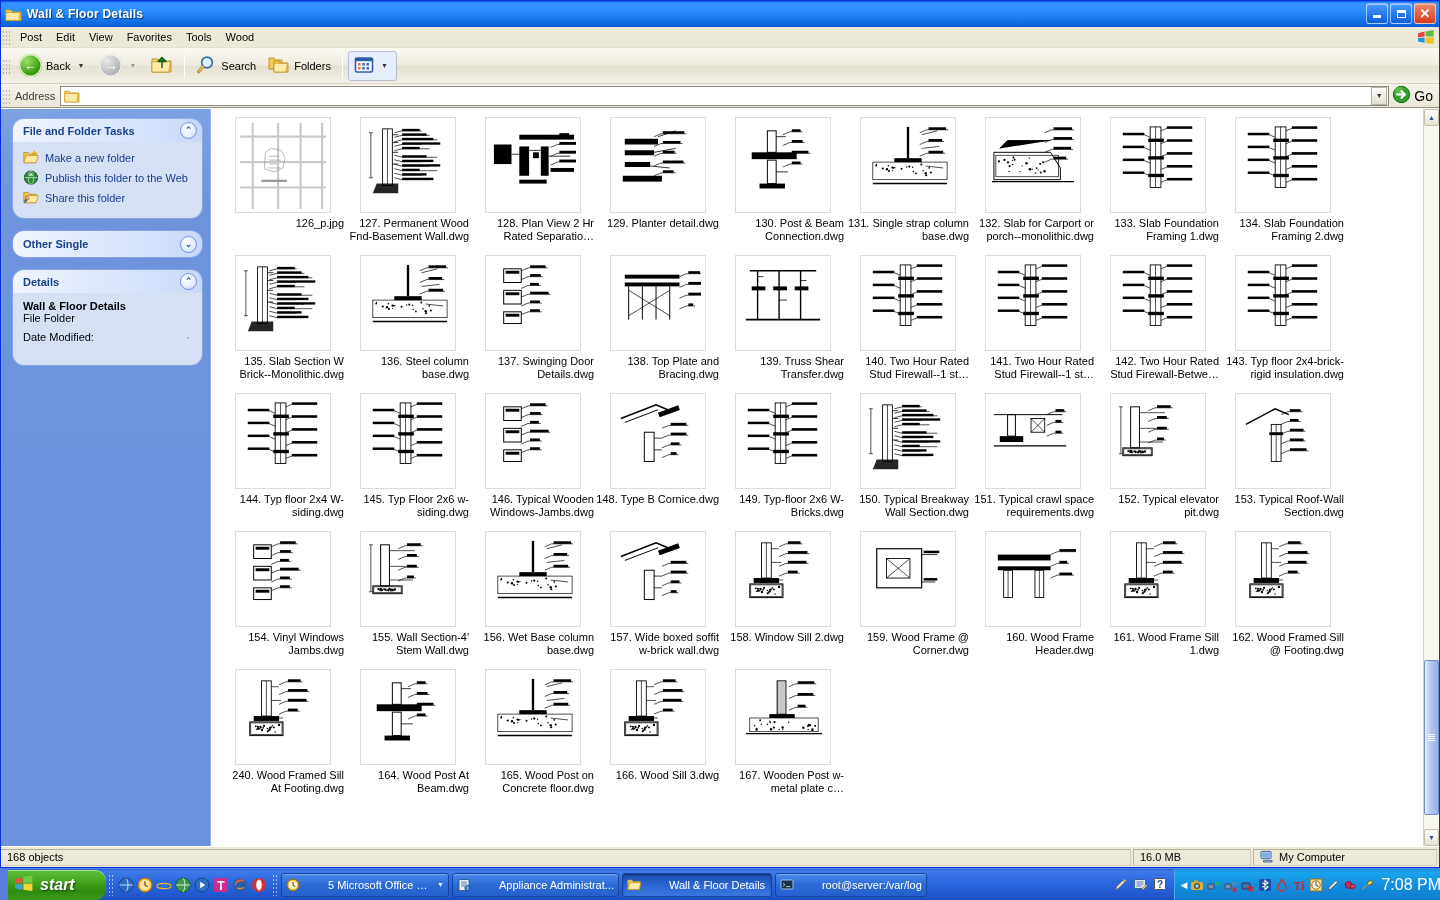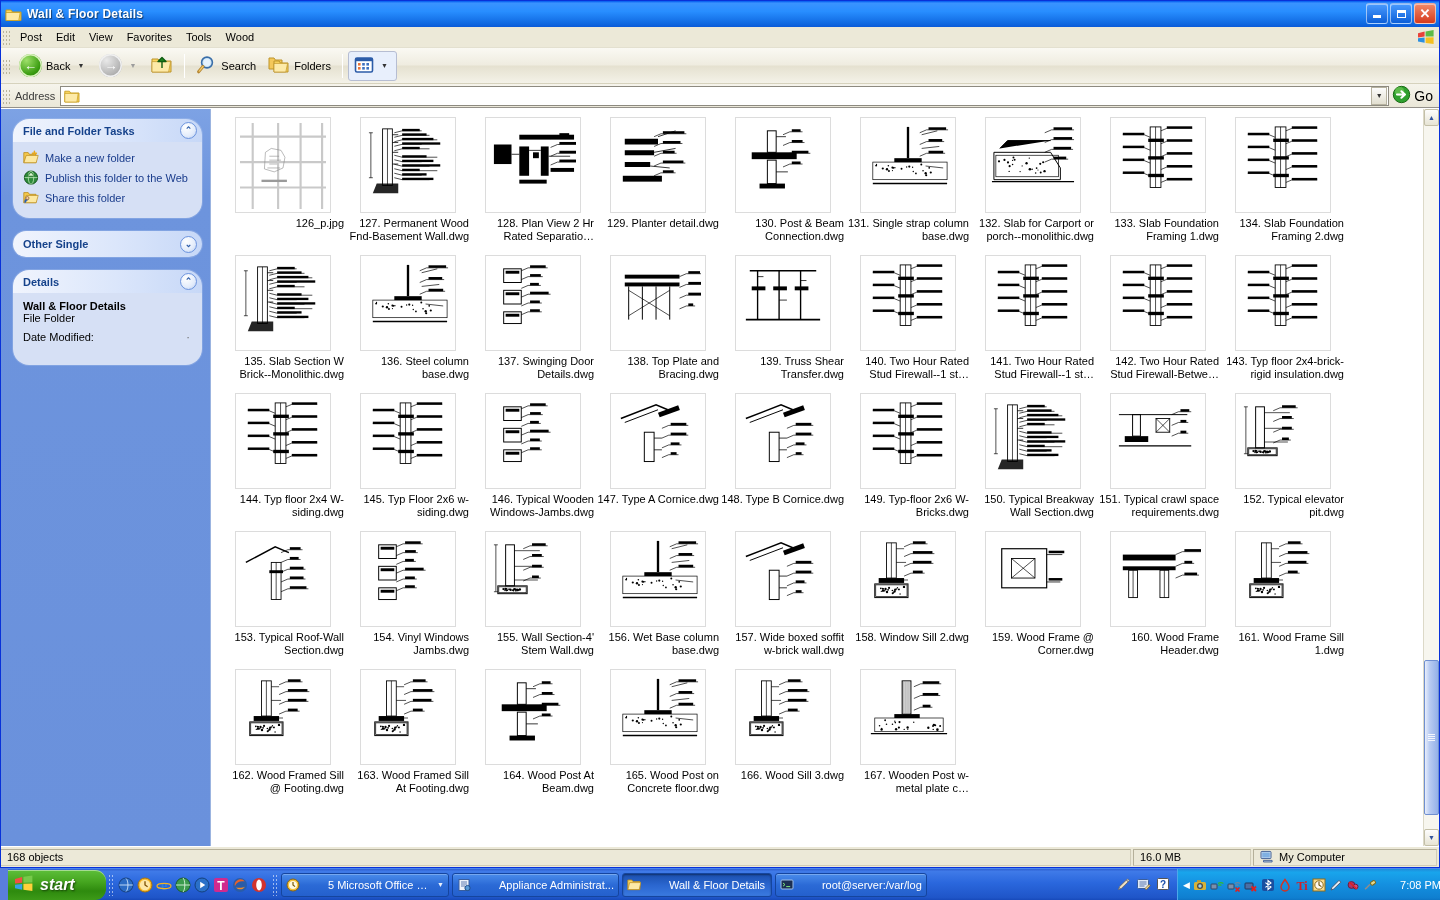--- a/index.html
+++ b/index.html
@@ -142,21 +142,21 @@
   
   #body { flex: 1 1 auto; display: flex; min-height: 0; border-top:1px solid #fff; }
 
   
   #sidebar {
     width: 209px; flex: 0 0 209px;
     background: linear-gradient(to bottom, #7da2e4 0%, #6d94dd 12%, #6a91dc 100%);
     padding: 10px 8px 0 12px;
     overflow: hidden;
   }
-  .panel { margin-bottom: 13px; border-radius: 16px; overflow: hidden;
+  .panel { margin-bottom: 13px; border-radius: 11px; overflow: hidden;
            box-shadow: 0 0 0 1px rgba(255,255,255,.15); }
   .panel-head {
     height: 23px; display:flex; align-items:center;
     background: linear-gradient(to right, #f0f4fd 0%, #dbe6fb 55%, #c7d8f7 100%);
     padding: 0 5px 0 10px; position: relative;
   }
   .panel-title { font-size: 11px; font-weight: bold; color: #15428b; flex:1; }
   .chev {
     width: 17px; height: 17px; border-radius: 50%;
     background: radial-gradient(circle at 35% 30%, #ffffff, #e3ecfb 60%, #b7cbef);
@@ -293,21 +293,21 @@
   }
   .task-btn .tt { white-space:nowrap; overflow:hidden; text-overflow:ellipsis; flex:1;padding-left:24px; }
   .task-btn .tdrop { font-size:7px; opacity:.9; }
   #tray {
     height:32px; display:flex; align-items:center; gap:3px;
     padding:0 7px 0 5px;
     background: linear-gradient(to bottom,#1f8cd8 0%,#19a5ec 10%, #1490e0 48%, #0f7fd0 90%, #0c6fbf 100%);
     border-left:1px solid #4ba8ea;
   }
   .tray-ico { width:14px; height:14px; }
-  #clock { color:#fff; font-size:11px; margin-left:20px; white-space:nowrap; }
+  #clock { color:#fff; font-size:16px; margin-left:4px; white-space:nowrap; }
   .tray-chev { color:#fff; font-size:9px; }
   #notifyzone { display:flex; align-items:center; gap:5px; padding-right:6px; }
   .notify-ico { width:15px; height:15px; }
 </style>
 </head>
 <body>
 
 <div id="window">
 
   <div id="titlebar">
@@ -1119,40 +1119,20 @@
                 <rect x="41" y="22.4" width="9" height="2.6" fill="#000"></rect>
                 <path d="M32 37 L39 34 L62 34" stroke="#000" stroke-width="0.7" fill="none"></path>
                 <rect x="41" y="31.4" width="19" height="2.6" fill="#000"></rect>
                 <path d="M32 46 L39 43 L53 43" stroke="#000" stroke-width="0.7" fill="none"></path>
                 <rect x="41" y="40.4" width="10" height="2.6" fill="#000"></rect>
                 <path d="M32 55 L39 52 L53 52" stroke="#000" stroke-width="0.7" fill="none"></path>
                 <rect x="41" y="49.4" width="10" height="2.6" fill="#000"></rect>
               </svg>
             </div>
             <div class="file-label">146. Typical Wooden Windows-Jambs.dwg</div>
-          </div>
-          <div class="file-cell">
-            <div class="thumb-box">
-              <svg width="88" height="88" viewBox="0 0 88 88">
-                <path d="M6 20l36-14 12 5" stroke="#000" stroke-width="1.6" fill="none"></path>
-        <path d="M10 24l34-13" stroke="#000" stroke-width="1" fill="none"></path>
-        <rect x="44" y="14" width="22" height="5" fill="#000" transform="rotate(-20 44 14)"></rect>
-        <rect x="30" y="34" width="10" height="30" fill="none" stroke="#000" stroke-width="1"></rect>
-        <path d="M40 40h8M40 52h8" stroke="#000" stroke-width="0.8"></path>
-        <path d="M48 30 L55 27 L75 27" stroke="#000" stroke-width="0.7" fill="none"></path>
-                <rect x="57" y="24.4" width="16" height="2.6" fill="#000"></rect>
-                <path d="M48 40 L55 37 L75 37" stroke="#000" stroke-width="0.7" fill="none"></path>
-                <rect x="57" y="34.4" width="16" height="2.6" fill="#000"></rect>
-                <path d="M48 50 L55 47 L68 47" stroke="#000" stroke-width="0.7" fill="none"></path>
-                <rect x="57" y="44.4" width="9" height="2.6" fill="#000"></rect>
-                <path d="M48 60 L55 57 L65 57" stroke="#000" stroke-width="0.7" fill="none"></path>
-                <rect x="57" y="54.4" width="6" height="2.6" fill="#000"></rect>
-              </svg>
-            </div>
-            <div class="file-label">147. Type A Cornice.dwg</div>
           </div>
           <div class="file-cell">
             <div class="thumb-box">
               <svg width="88" height="88" viewBox="0 0 88 88">
                 <path d="M6 20l36-14 12 5" stroke="#000" stroke-width="1.6" fill="none"></path>
         <path d="M10 24l34-13" stroke="#000" stroke-width="1" fill="none"></path>
         <rect x="44" y="14" width="22" height="5" fill="#000" transform="rotate(-20 44 14)"></rect>
         <rect x="30" y="34" width="10" height="30" fill="none" stroke="#000" stroke-width="1"></rect>
         <path d="M40 40h8M40 52h8" stroke="#000" stroke-width="0.8"></path>
         <path d="M48 30 L55 27 L75 27" stroke="#000" stroke-width="0.7" fill="none"></path>
@@ -1639,21 +1619,21 @@
         <path d="M40 10 L47 7 L64 7" stroke="#000" stroke-width="0.7" fill="none"></path>
                 <rect x="49" y="4.4" width="13" height="2.6" fill="#000"></rect>
                 <path d="M40 20 L47 17 L71 17" stroke="#000" stroke-width="0.7" fill="none"></path>
                 <rect x="49" y="14.4" width="20" height="2.6" fill="#000"></rect>
                 <path d="M40 30 L47 27 L70 27" stroke="#000" stroke-width="0.7" fill="none"></path>
                 <rect x="49" y="24.4" width="19" height="2.6" fill="#000"></rect>
                 <path d="M40 40 L47 37 L61 37" stroke="#000" stroke-width="0.7" fill="none"></path>
                 <rect x="49" y="34.4" width="10" height="2.6" fill="#000"></rect>
               </svg>
             </div>
-            <div class="file-label">163. Wood Framed Sill At Footing.dwg</div>
+            <div class="file-label">240. Wood Framed Sill At Footing.dwg</div>
           </div>
           <div class="file-cell">
             <div class="thumb-box">
               <svg width="88" height="88" viewBox="0 0 88 88">
                 <rect x="28" y="8" width="9" height="22" fill="none" stroke="#000" stroke-width="1"></rect>
         <rect x="12" y="30" width="46" height="7" fill="#000"></rect>
         <rect x="28" y="38" width="9" height="24" fill="none" stroke="#000" stroke-width="1"></rect>
         <rect x="20" y="62" width="26" height="5" fill="#000"></rect>
         <path d="M37 14h10M37 34h14M37 50h12" stroke="#000" stroke-width="0.8"></path>
         <path d="M44 12 L51 9 L64 9" stroke="#000" stroke-width="0.7" fill="none"></path>

